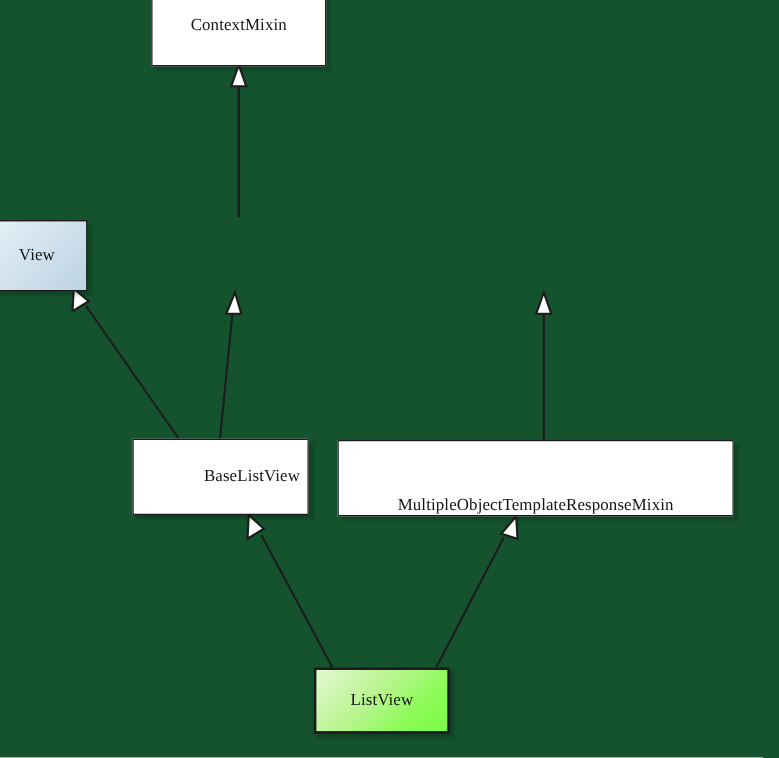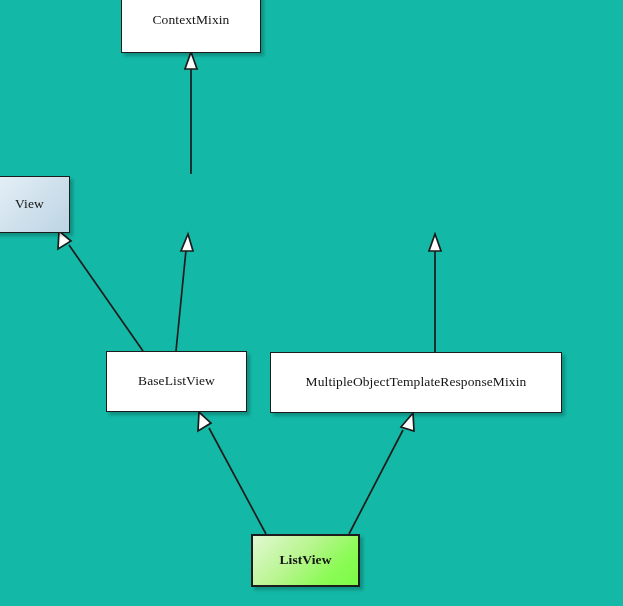--- a/index.html
+++ b/index.html
@@ -9,21 +9,21 @@
     background: #ffffff;
   }
   body {
     font-family: "Liberation Serif", "DejaVu Serif", serif;
   }
   #diagram-canvas {
     position: relative;
     width: 623px;
     height: 606px;
     overflow: hidden;
-    background: #14b8a6;
+    background: #14532d;
   }
   #edge-layer {
     position: absolute;
     left: 0;
     top: 0;
     width: 623px;
     height: 606px;
     pointer-events: none;
   }
   .uml-node {
@@ -55,30 +55,29 @@
     left: -11px; top: 176px; width: 81px; height: 57px;
     background: linear-gradient(135deg, #e7f1f7 0%, #cfe0ec 55%, #bcd4e4 100%);
   }
   #node-multipleobjectmixin {
     left: 93px; top: 174px; width: 196px; height: 60px;
   }
   #node-templateresponsemixin {
     left: 325px; top: 174px; width: 223px; height: 60px;
   }
   #node-baselistview {
-    left: 106px; top: 351px; width: 141px; height: 61px;
+    left: 106px; top: 351px; width: 141px; height: 61px; justify-content: flex-end;
   }
   #node-multipleobjecttemplateresponsemixin {
-    left: 270px; top: 352px; width: 292px; height: 61px;
+    left: 270px; top: 352px; width: 317px; height: 61px; align-items: flex-end;
   }
   #node-listview {
     left: 251px; top: 534px; width: 109px; height: 53px;
     border-width: 2px;
     background: linear-gradient(135deg, #e2f8d2 0%, #b6f58c 45%, #8bfb55 75%, #7cfa46 100%);
-    font-weight: bold;
   }
 </style>
 </head>
 <body>
 
 <div id="diagram-canvas">
 
   <svg id="edge-layer" viewBox="0 0 623 606" width="623" height="606" xmlns="http://www.w3.org/2000/svg">
 
     <g>

